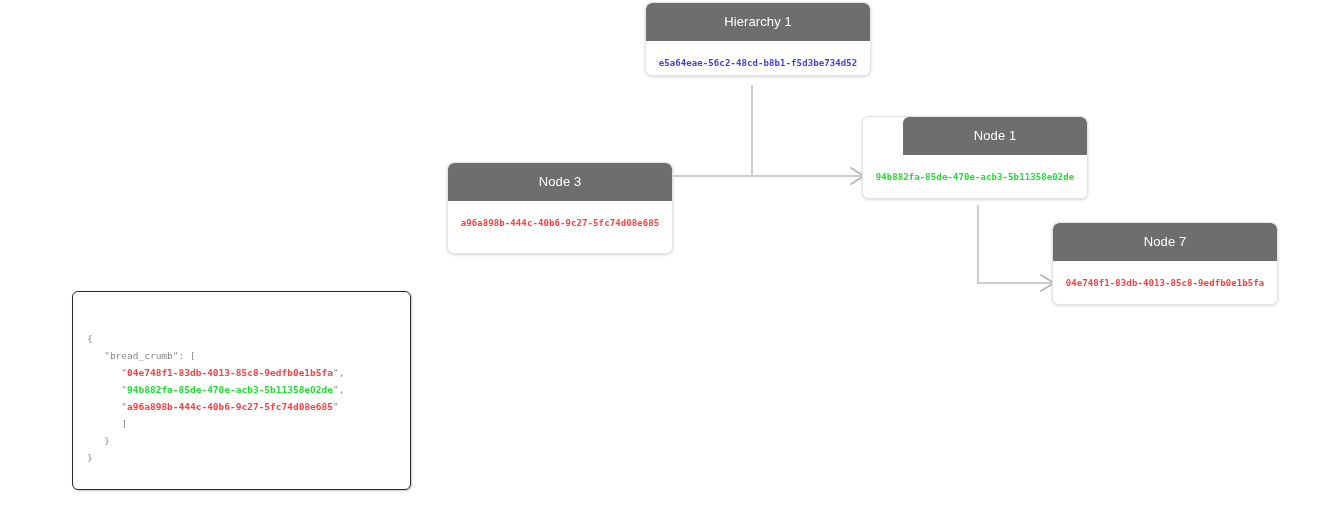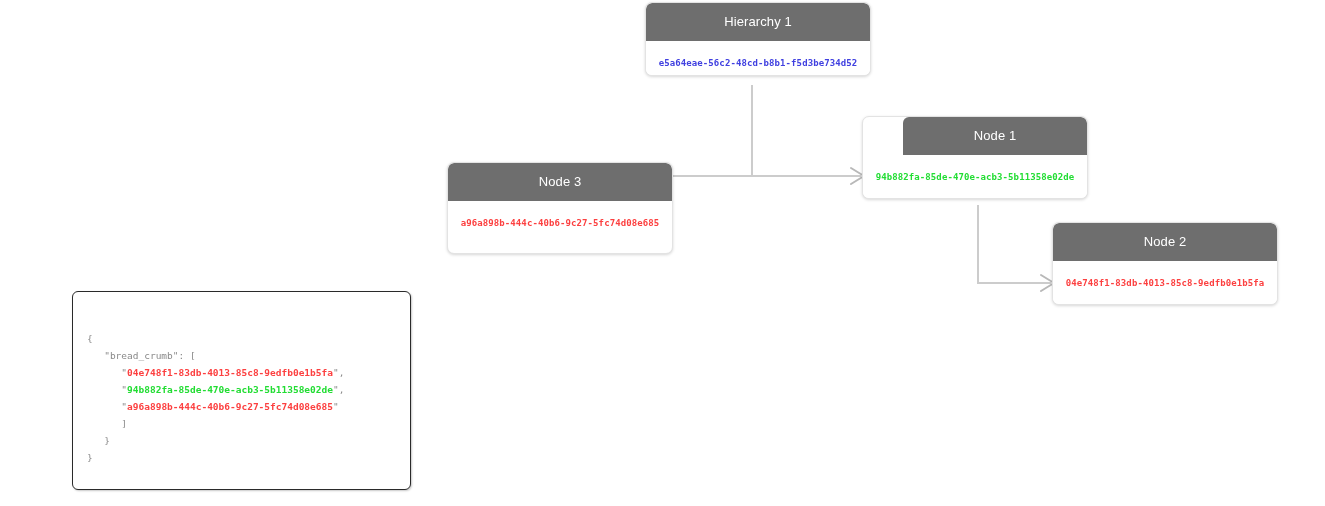--- a/index.html
+++ b/index.html
@@ -140,21 +140,21 @@
   </div>
 
   <div class="node" id="n-node-1" style="left:862px; top:116px; width:226px; height:83px;">
     <div class="node-header" style="background: rgb(110, 110, 110); margin-left: 40px;">Node 1</div>
     <div class="node-body">
       <span class="node-uuid uuid-green" style="color: rgb(34, 221, 51);">94b882fa-85de-470e-acb3-5b11358e02de</span>
     </div>
   </div>
 
   <div class="node" id="n-node-2" style="left:1052px; top:222px; width:226px; height:83px;">
-    <div class="node-header" style="background: rgb(110, 110, 110);">Node 2</div>
+    <div class="node-header" style="background: rgb(110, 110, 110);">Node 7</div>
     <div class="node-body">
       <span class="node-uuid uuid-red" style="color: rgb(252, 64, 64);">04e748f1-83db-4013-85c8-9edfb0e1b5fa</span>
     </div>
   </div>
 
   <div class="node" id="n-node-3" style="left:423px; top:162px; width:226px; height:92px;margin-left:24px;">
     <div class="node-header" style="background: rgb(110, 110, 110);">Node 3</div>
     <div class="node-body">
       <span class="node-uuid uuid-red" style="color: rgb(252, 64, 64);">a96a898b-444c-40b6-9c27-5fc74d08e685</span>
     </div>

